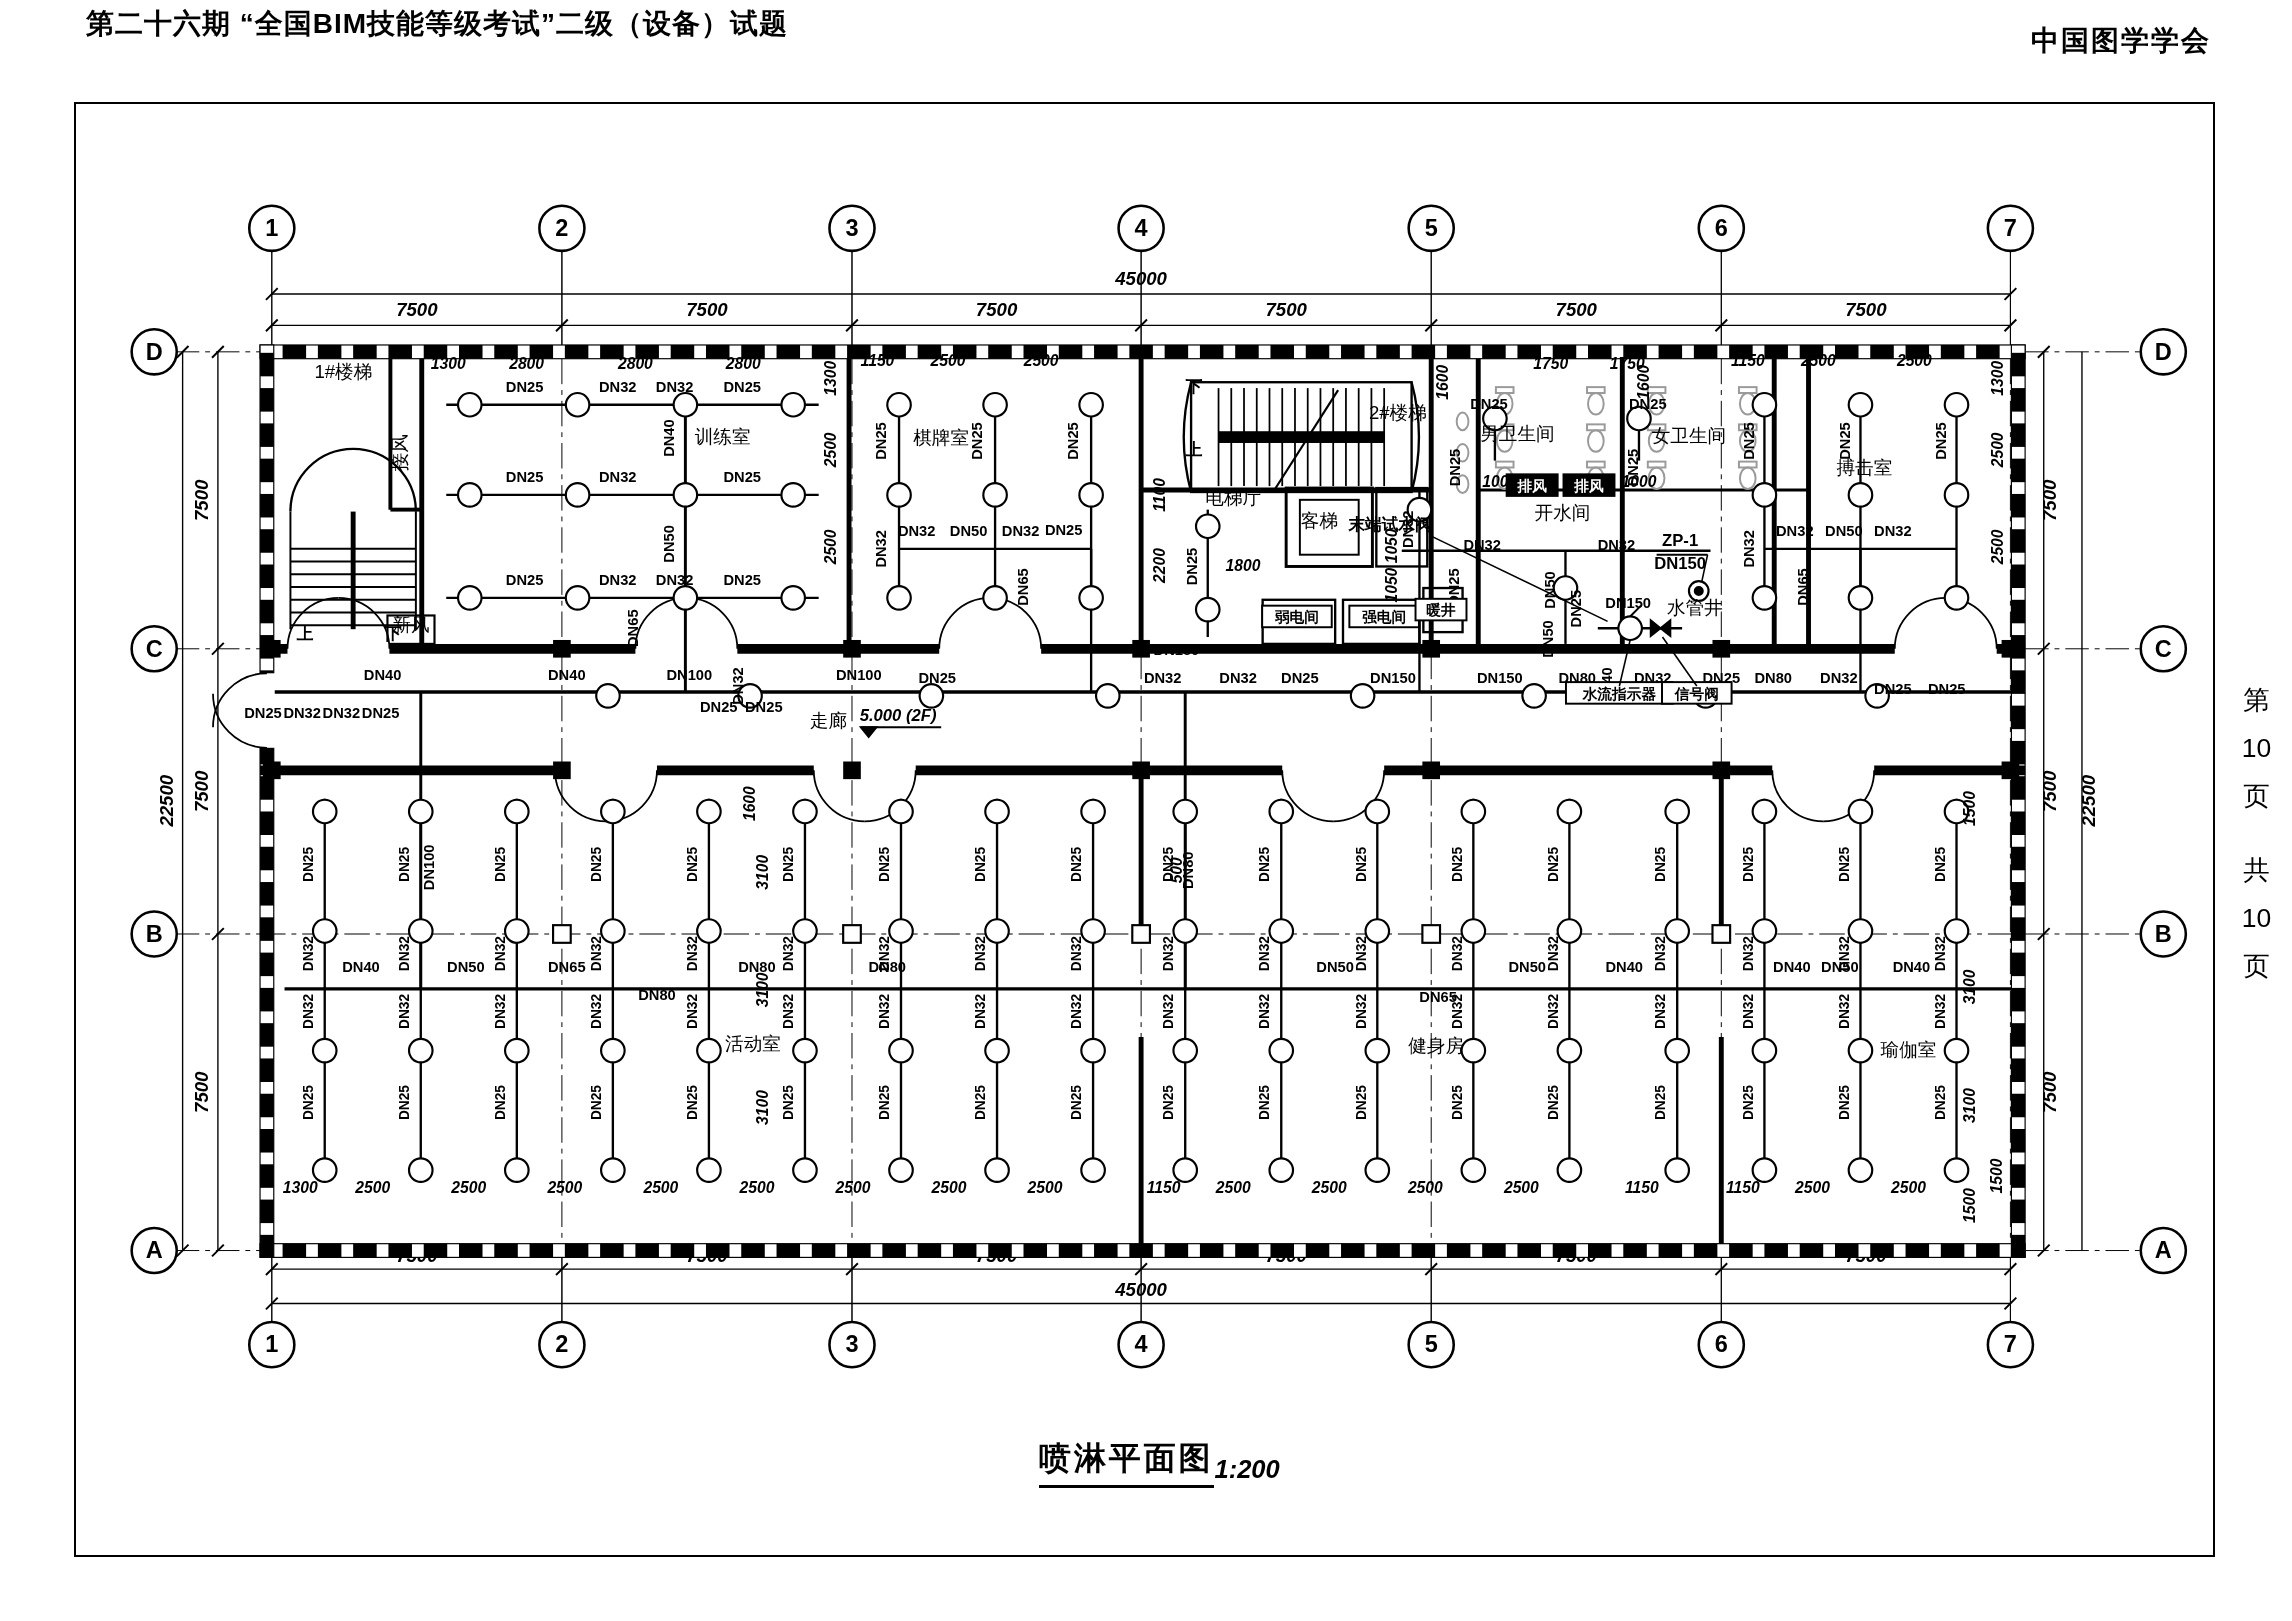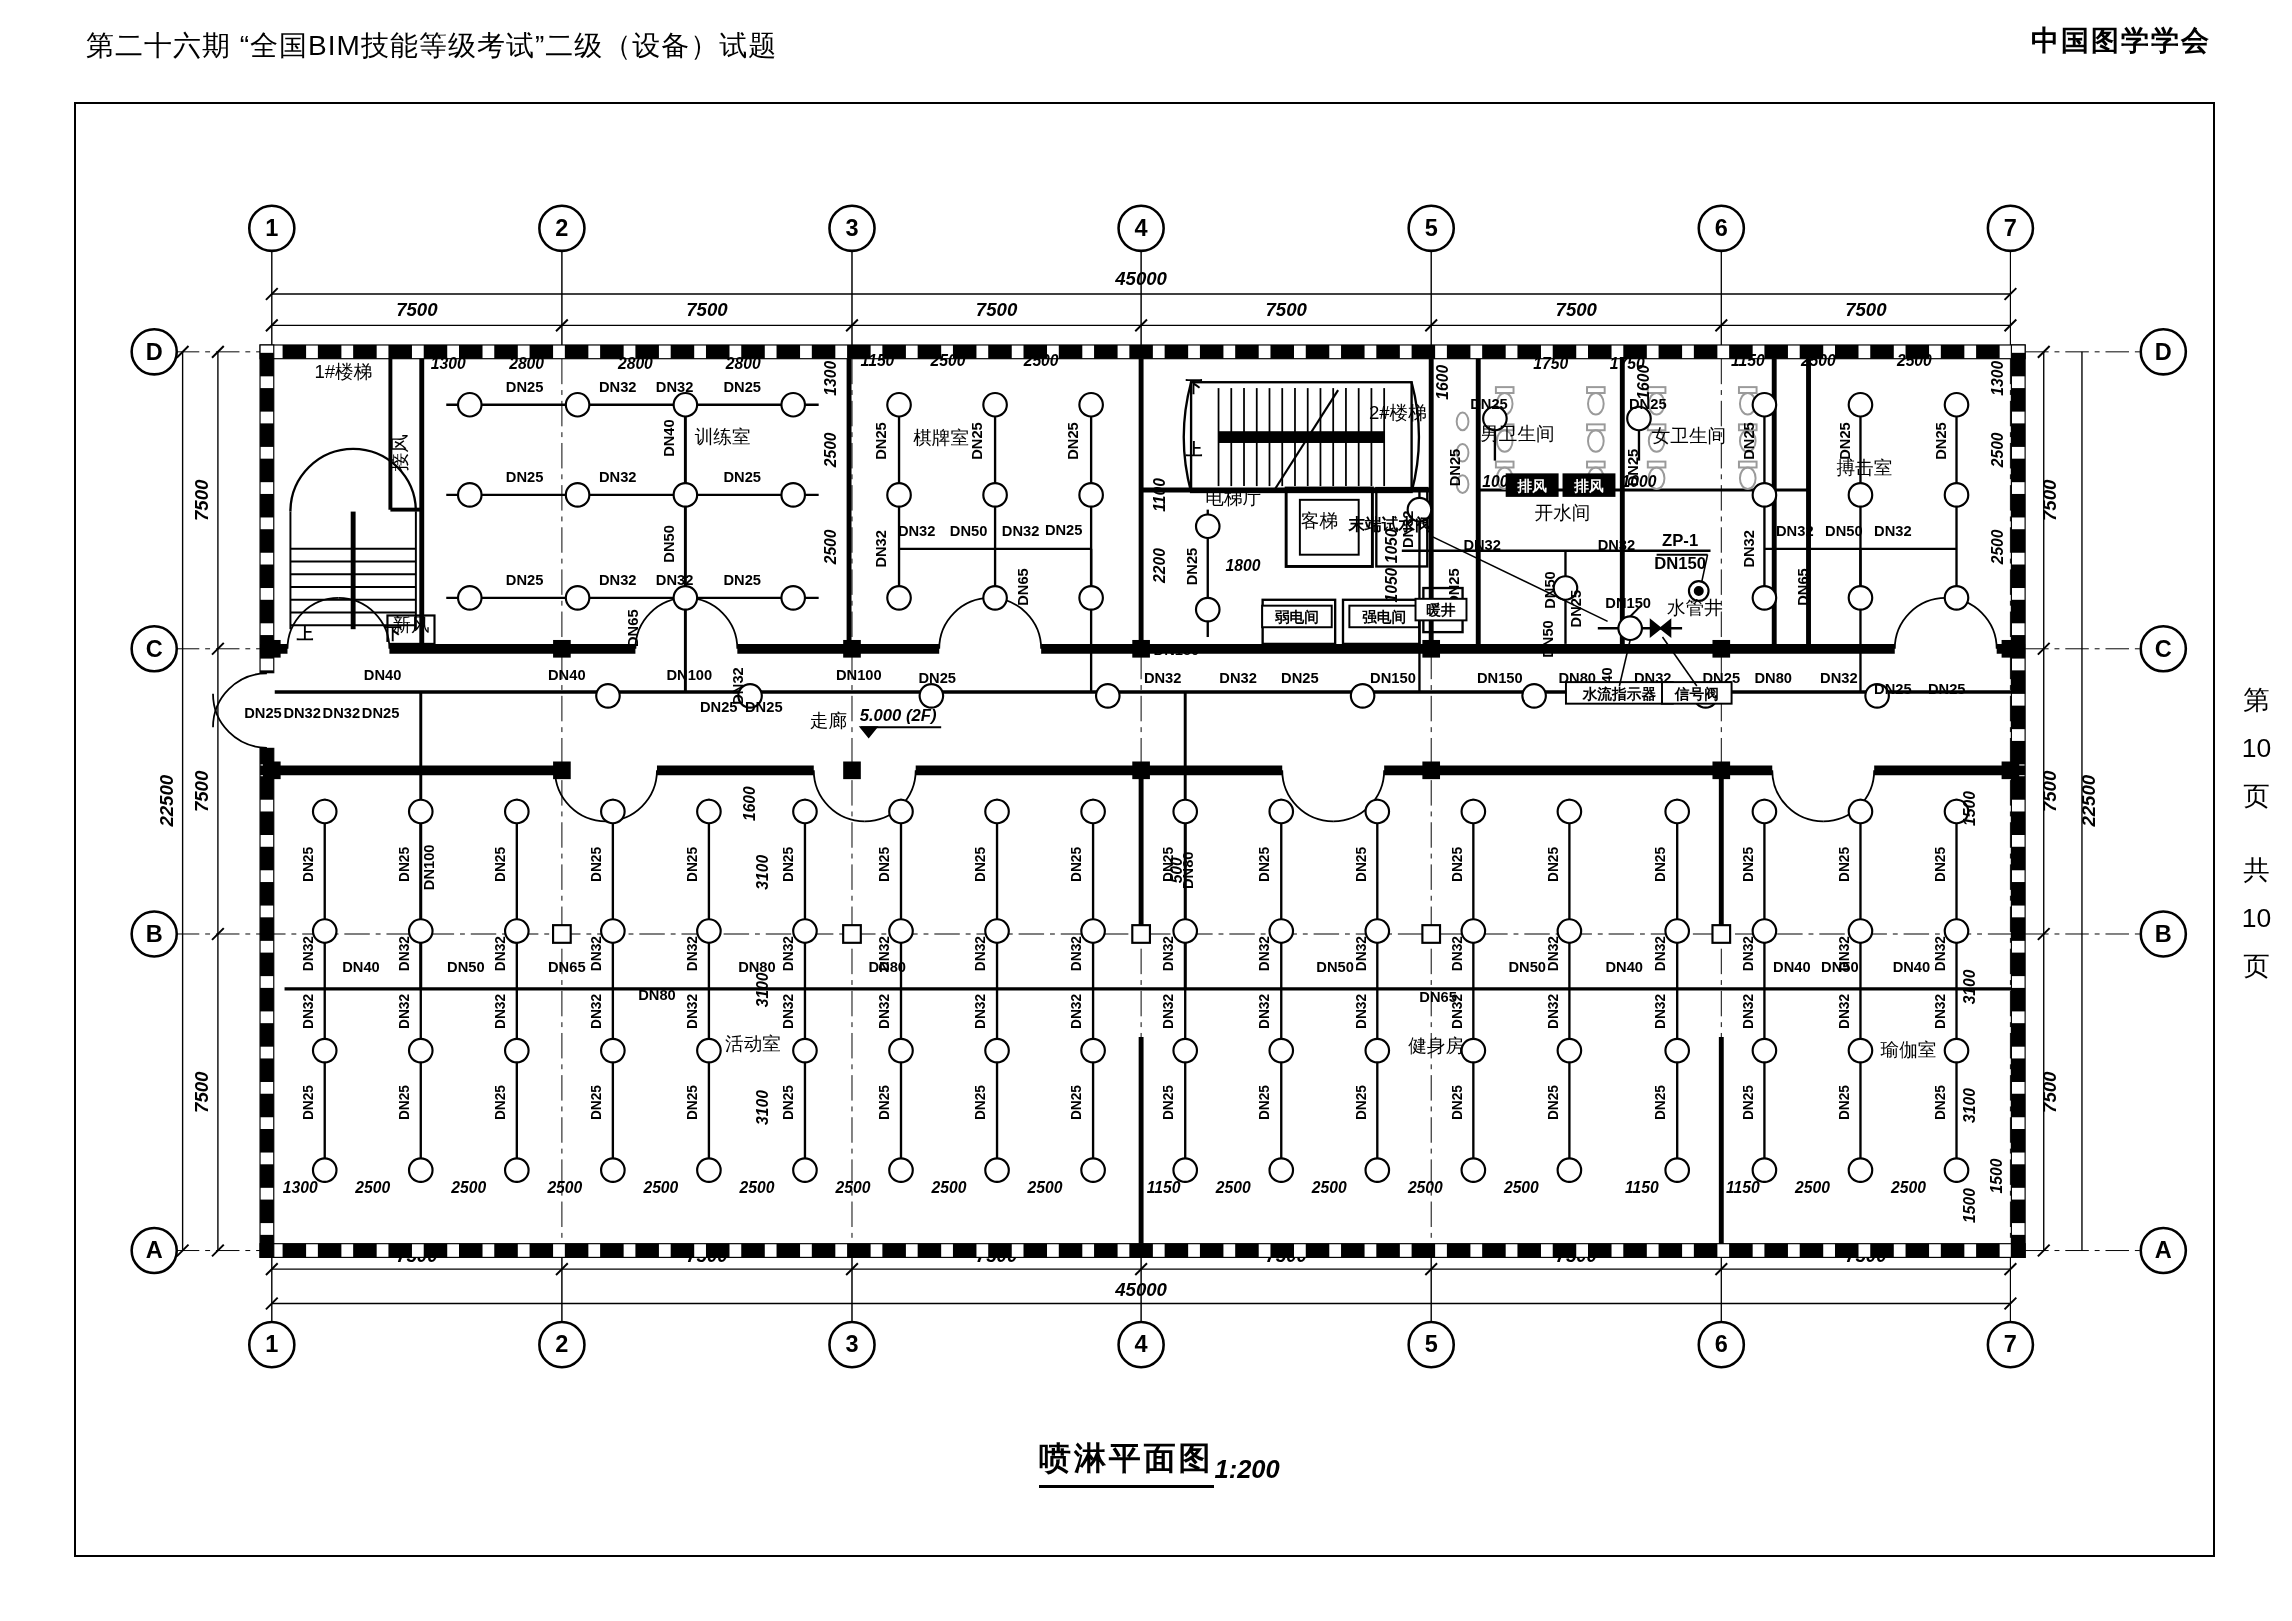--- a/index.html
+++ b/index.html
@@ -1,18 +1,18 @@
 <!DOCTYPE html>
 <html><head>
 <meta charset="utf-8">
 <style>
   html,body{margin:0;padding:0;background:#fff;}
   .page{position:relative;width:2293px;height:1621px;background:#fff;overflow:hidden;
         font-family:"Liberation Sans",sans-serif;color:#000;}
-  .hdr-left{position:absolute;left:86px;top:27px;font-size:28px;font-weight:400;letter-spacing:1px;}
+  .hdr-left{position:absolute;left:86px;top:5px;font-size:28px;font-weight:700;letter-spacing:1px;}
   .hdr-right{position:absolute;right:82px;top:21.6px;font-size:28px;font-weight:700;letter-spacing:2px;}
   .border-rect{position:absolute;left:74px;top:102px;width:2137px;height:1451px;border:2.5px solid #000;}
   .side-col{position:absolute;left:2227px;top:676px;width:59px;display:flex;flex-direction:column;
             align-items:center;font-size:26.5px;font-weight:500;line-height:1.0;}
   .side-col div{margin:10.8px 0;}
   .side-col .grp-gap{margin-top:37px;}
   .title-blk{position:absolute;left:1039px;top:1437px;display:flex;align-items:flex-end;gap:1px;}
   .title-main{font-size:32px;font-weight:700;border-bottom:3.9px solid #000;padding-bottom:3.9px;letter-spacing:2.9px;}
   .title-scale{font-size:25.5px;font-weight:600;font-style:italic;padding-bottom:3.9px;}
   svg text{font-family:"Liberation Sans",sans-serif;}

